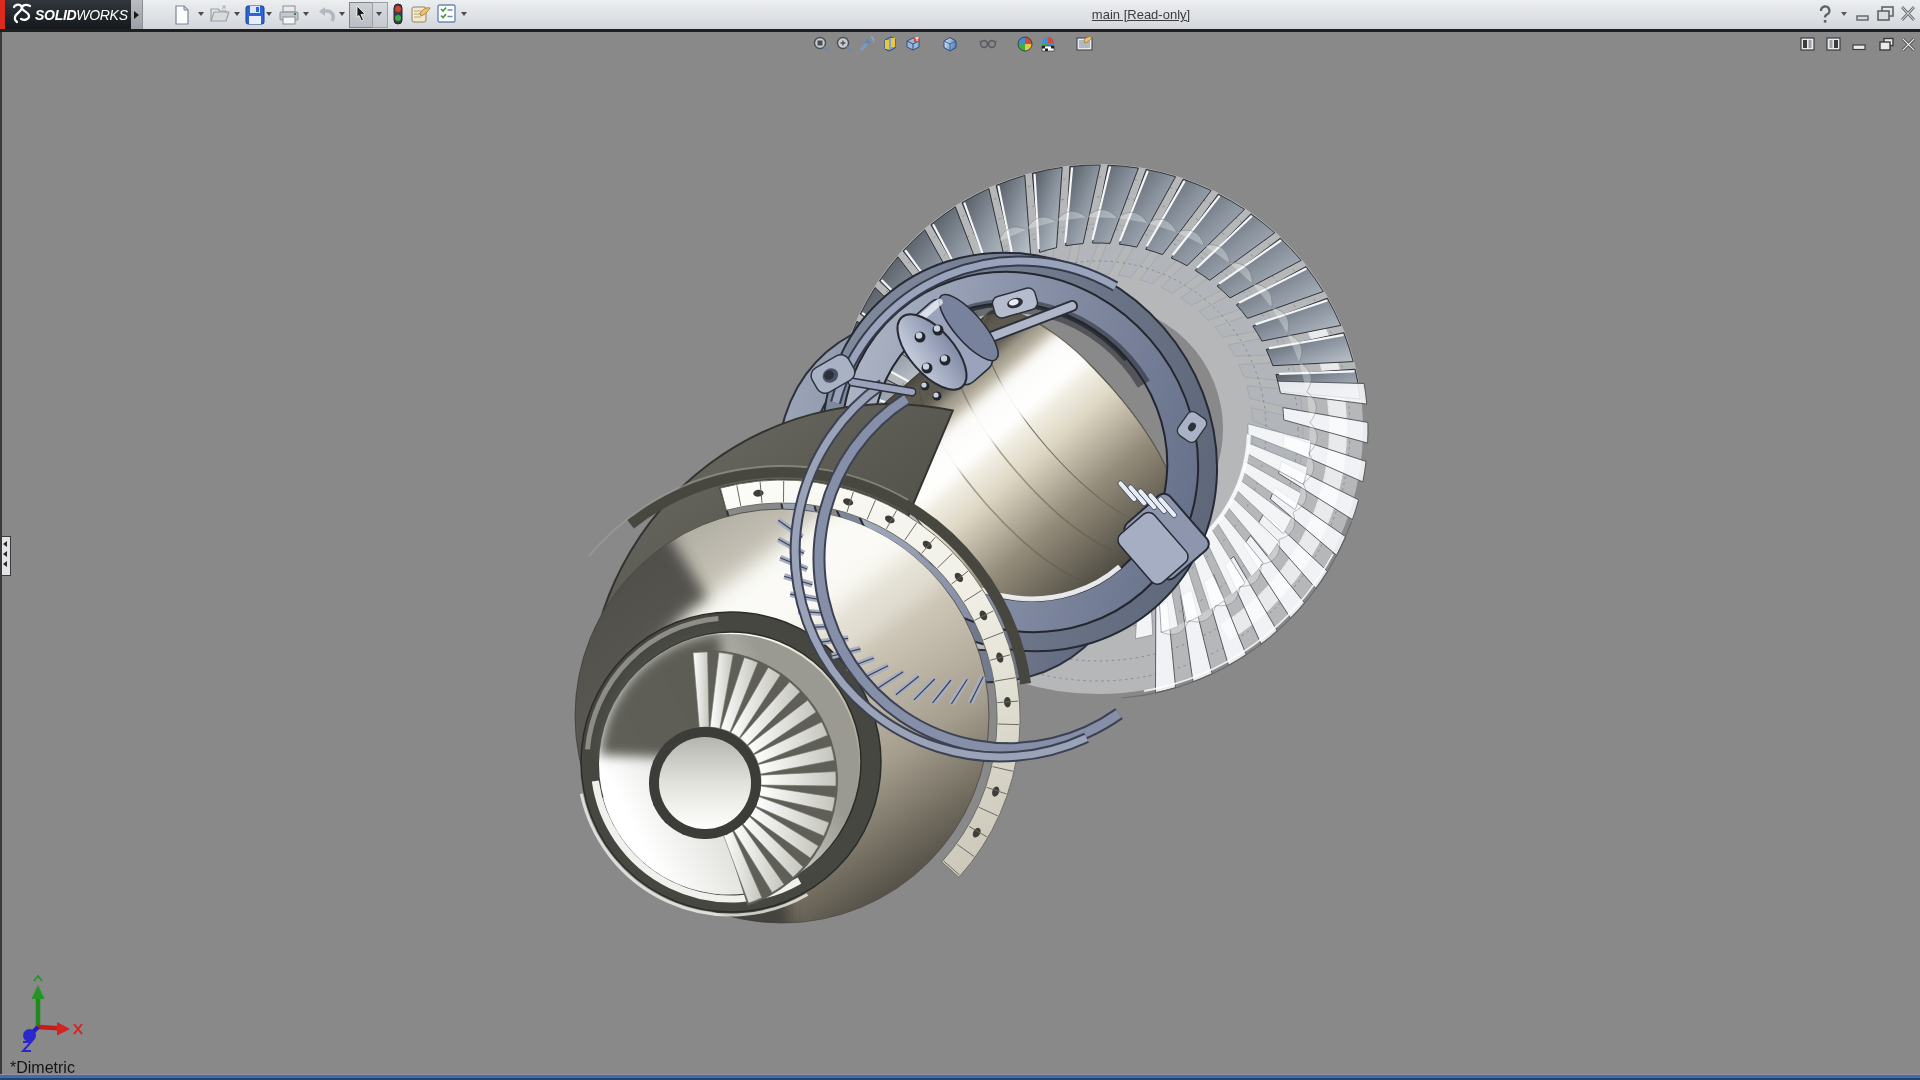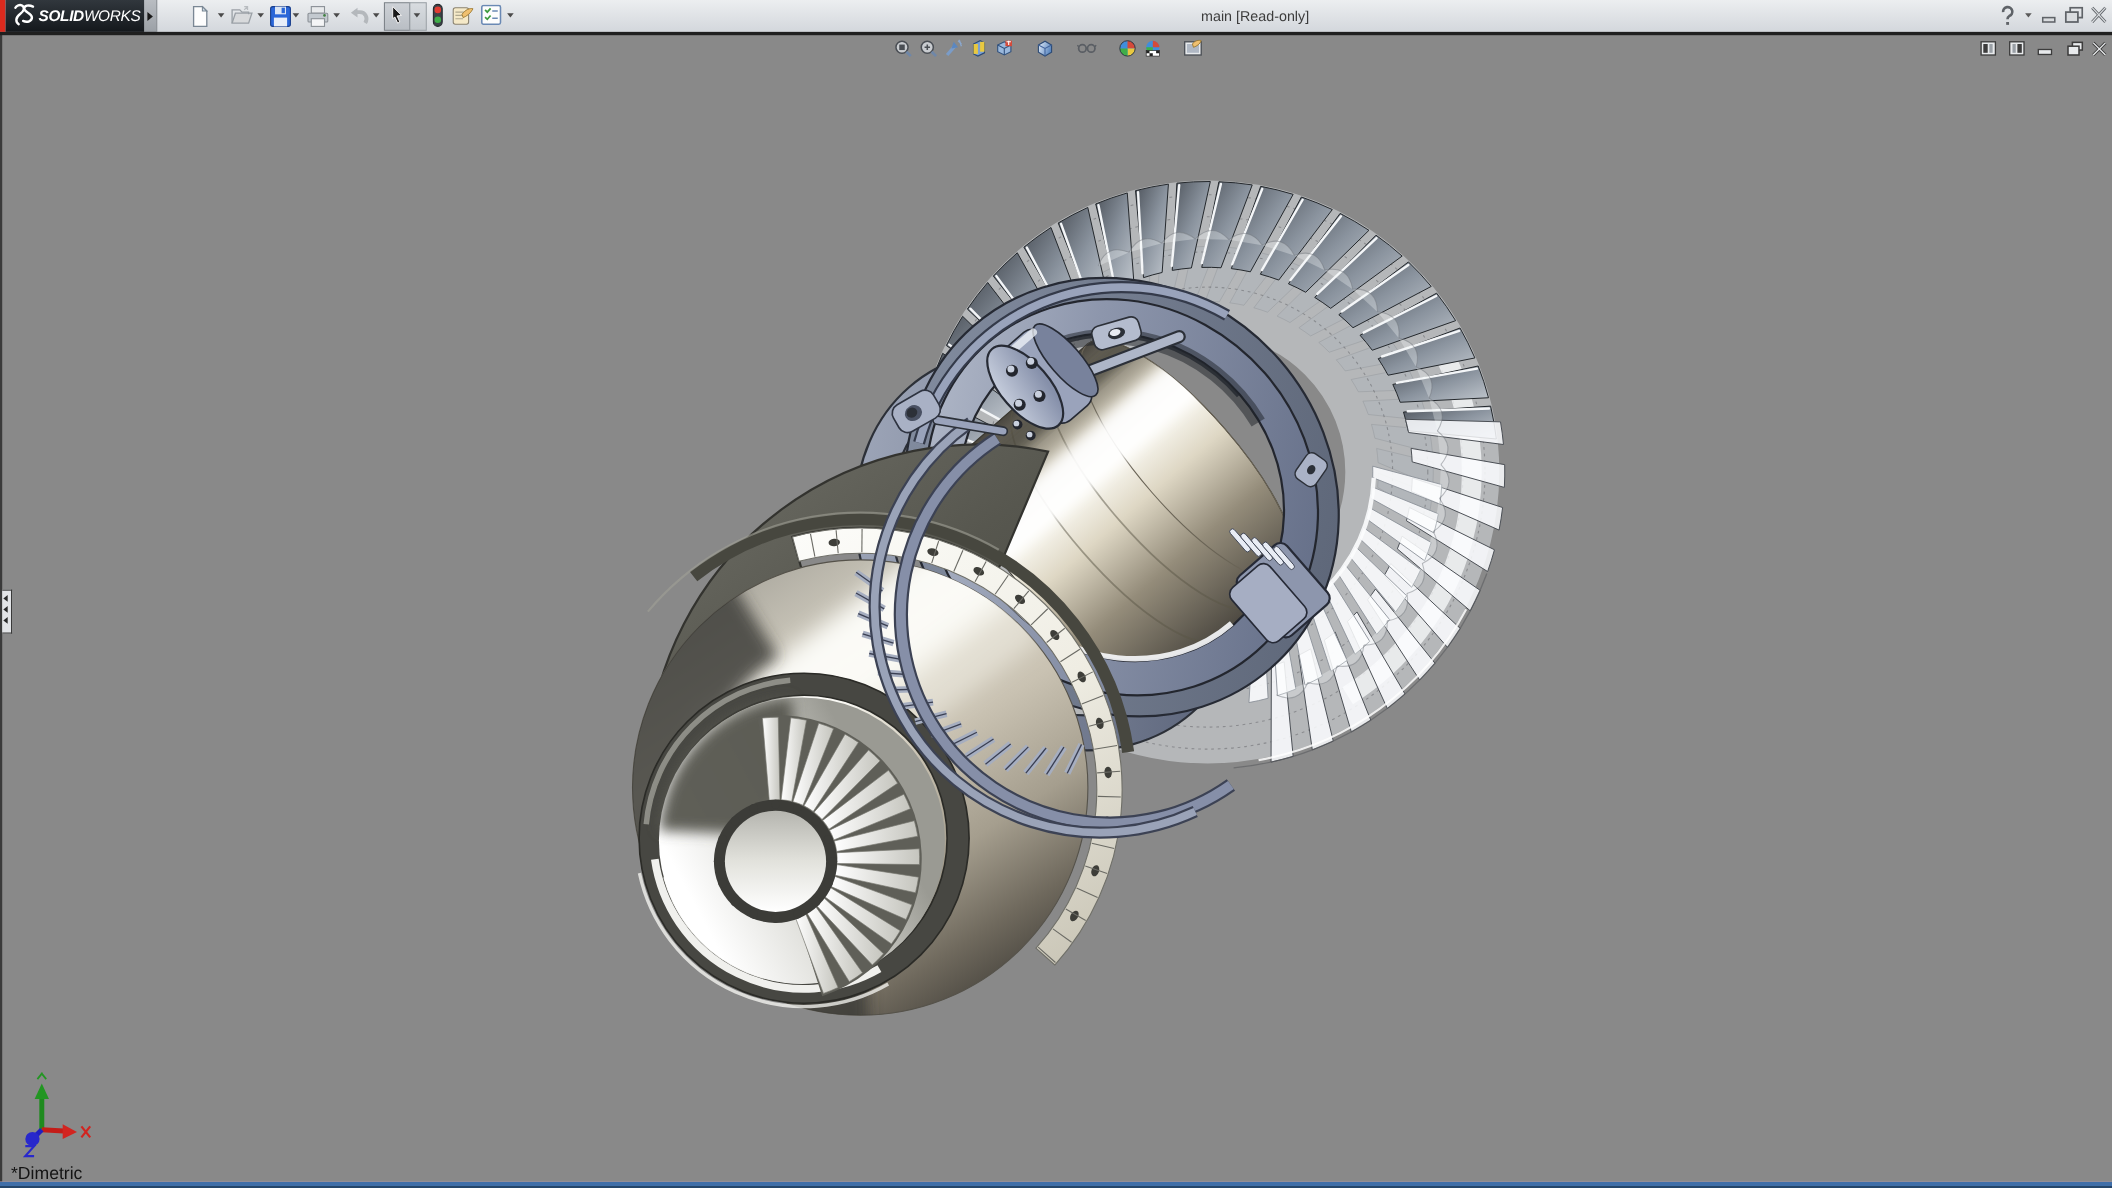--- a/index.html
+++ b/index.html
@@ -7,21 +7,21 @@
  background:linear-gradient(#eceef0,#d3d7dc);}
 #redstripe{position:absolute;left:0;top:0;width:5px;height:29px;background:#dc2a1e;}
 #logobox{position:absolute;left:5px;top:0;width:137px;height:29px;
  background:linear-gradient(#31373d,#14181c);display:flex;align-items:flex-start;}
 #expandbtn{position:absolute;left:131px;top:0;width:11px;height:29px;
  background:linear-gradient(#b9bdc2,#9ba0a6);border-right:1px solid #8a8f95;}
 #expandbtn:after{content:"";position:absolute;left:3px;top:11px;border-left:5px solid #1a1a1a;
  border-top:4px solid transparent;border-bottom:4px solid transparent;}
 #darkline{position:absolute;left:0;top:29px;width:1920px;height:3px;background:#1f1f1f;}
 #title{position:absolute;left:381px;top:0;width:1520px;height:29px;text-align:center;
- line-height:29px;font-size:13px;color:#3c3c3c;}
+ line-height:29px;font-size:13px;color:#3c3c3c;text-decoration:underline;}
 #viewport{position:absolute;left:0;top:31px;width:1920px;height:1049px;
  background:#898989;border-left:2px solid #3a3a3a;}
 #botline{position:absolute;left:0;top:1074px;width:1920px;height:6px;background:linear-gradient(#9a8fa0 0%,#9a8fa0 16%,#3f6ea8 16%,#3f6ea8 70%,#24456a 70%,#24456a 100%);}
 #dimetric{position:absolute;left:10px;top:1059px;font-size:16px;color:#141414;}
 .tbico{position:absolute;top:5px;}
 .dd{position:absolute;top:12px;width:0;height:0;border-top:4px solid #4a4a4a;
  border-left:3.5px solid transparent;border-right:3.5px solid transparent;}
 .hud{position:absolute;}
 .winbtn{position:absolute;top:37px;}
 </style></head>

